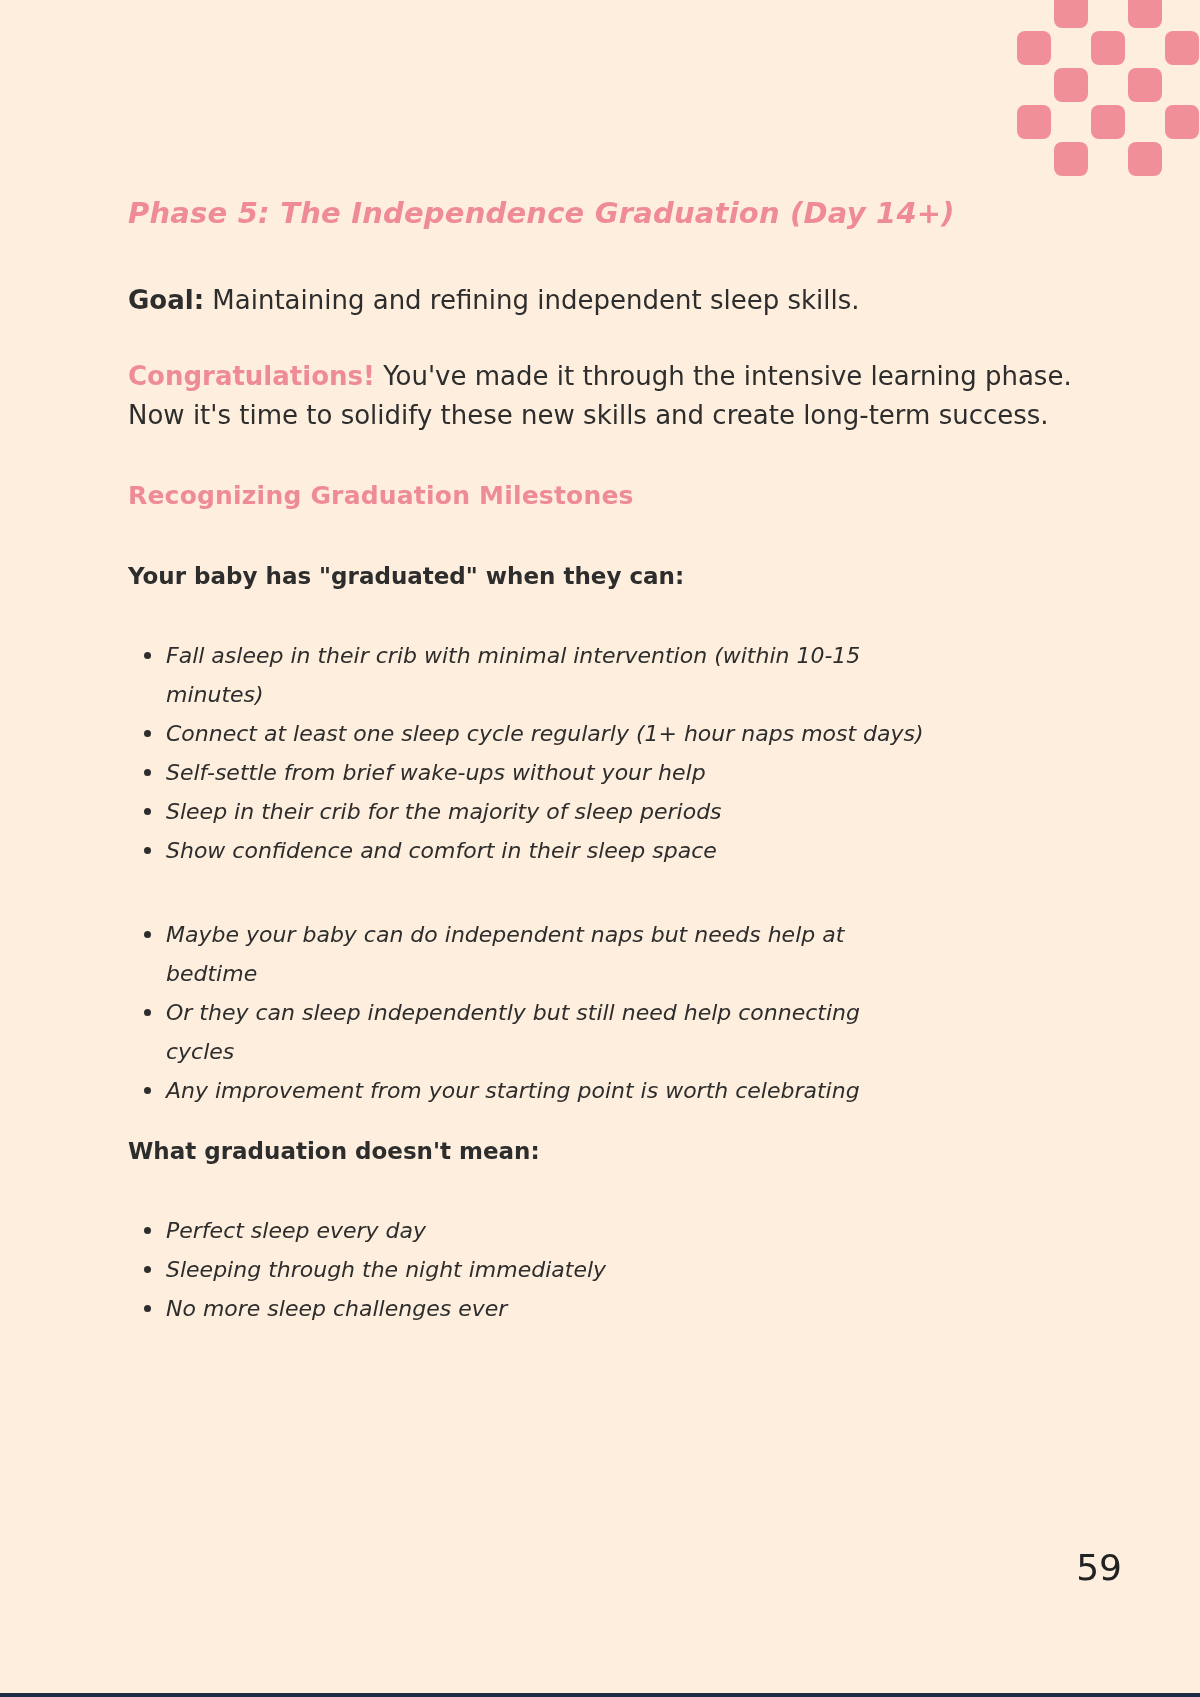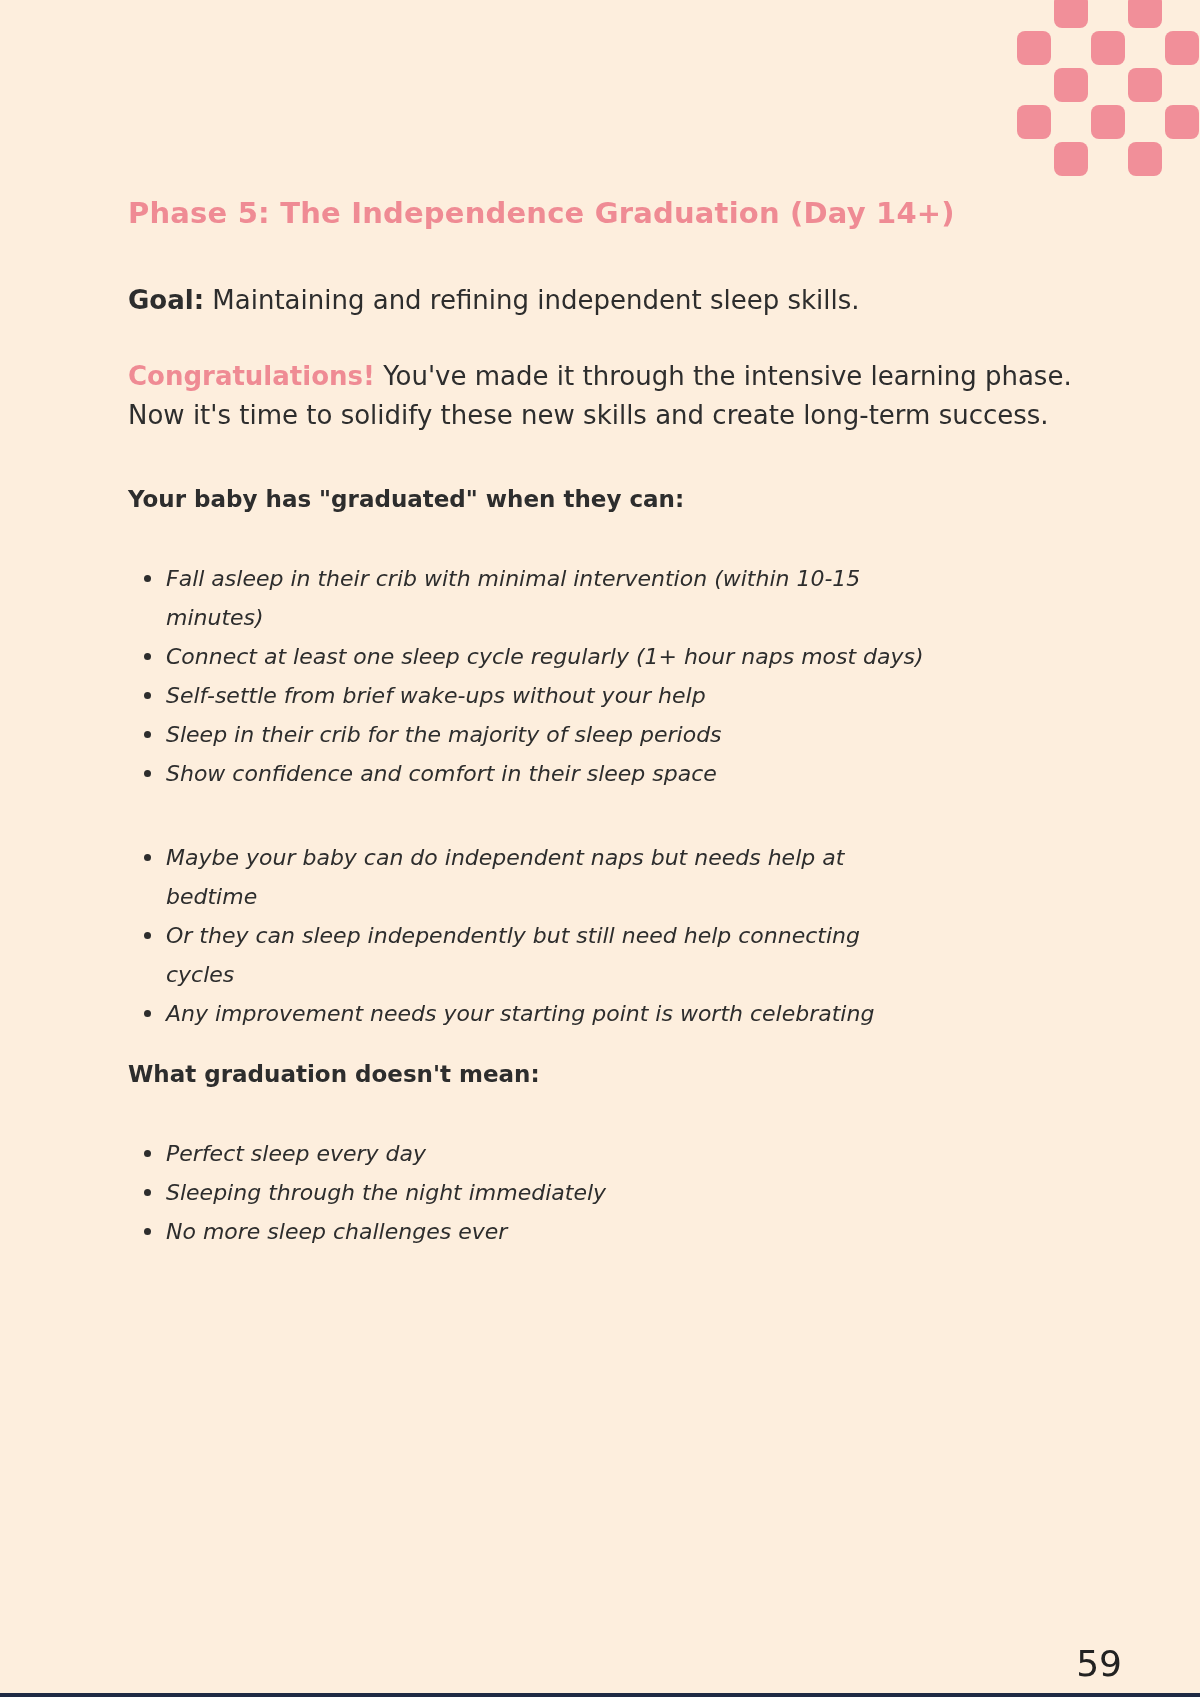--- a/index.html
+++ b/index.html
@@ -21,21 +21,21 @@
     position:absolute;left:1017px;top:-6px;
     display:grid;grid-template-columns:repeat(5,34px);grid-auto-rows:34px;gap:3px;
   }
   .checker-cell{width:34px;height:34px;border-radius:8px;}
   .checker-cell.filled{background:var(--checker);}
   .content{
     position:absolute;left:128px;top:0;width:962px;padding-top:195px;
   }
   h1.page-title{
     color:var(--pink);
-    font-size:29px;font-weight:700;line-height:36px;letter-spacing:.2px;
+    font-size:29px;font-weight:700;line-height:36px;letter-spacing:.2px;font-style:italic;
   }
   p.body-para{
     font-size:26px;line-height:39px;white-space:pre-line;
   }
   .goal-para{margin-top:50px;}
   .congrats-para{margin-top:37px;}
   .bold{font-weight:700;}
   .pink{color:var(--pink);}
   h2.sub-heading{
     color:var(--pink);
@@ -54,21 +54,21 @@
   .ul-3{margin-top:48px;}
   ul.bullet-list li{
     position:relative;padding-left:38px;
     font-size:22px;line-height:39px;white-space:pre-line;font-style:italic;
   }
   ul.bullet-list li::before{
     content:"";position:absolute;left:16px;top:16px;
     width:7px;height:7px;border-radius:50%;background:var(--text);
   }
   .page-number{
-    position:absolute;right:78px;top:1644px;
+    position:absolute;right:78px;top:1548px;
     font-size:36px;line-height:40px;color:#222;
   }
   .footer-bar{
     position:absolute;left:0;bottom:0;width:1200px;height:4px;
     background:var(--footer);
   }
 </style>
 </head>
 <body>
 
@@ -102,37 +102,38 @@
 
 <div class="content">
 
   <h1 class="page-title">Phase 5: The Independence Graduation (Day 14+)</h1>
 
   <p class="body-para goal-para"><span class="bold">Goal:</span><span> Maintaining and refining independent sleep skills.</span></p>
 
   <p class="body-para congrats-para"><span class="bold pink">Congratulations!</span><span> You've made it through the intensive learning phase.
 Now it's time to solidify these new skills and create long-term success.</span></p>
 
+  <h2 class="sub-heading">Recognizing Graduation Milestones</h2>
 
   <h3 class="section-heading sh-1">Your baby has "graduated" when they can:</h3>
   <ul class="bullet-list ul-1">
     <li>Fall asleep in their crib with minimal intervention (within 10-15
 minutes)</li>
     <li>Connect at least one sleep cycle regularly (1+ hour naps most days)</li>
     <li>Self-settle from brief wake-ups without your help</li>
     <li>Sleep in their crib for the majority of sleep periods</li>
     <li>Show confidence and comfort in their sleep space</li>
   </ul>
 
   <ul class="bullet-list ul-2">
     <li>Maybe your baby can do independent naps but needs help at
 bedtime</li>
     <li>Or they can sleep independently but still need help connecting
 cycles</li>
-    <li>Any improvement needs your starting point is worth celebrating</li>
+    <li>Any improvement from your starting point is worth celebrating</li>
   </ul>
 
   <h3 class="section-heading sh-3">What graduation doesn't mean:</h3>
   <ul class="bullet-list ul-3">
     <li>Perfect sleep every day</li>
     <li>Sleeping through the night immediately</li>
     <li>No more sleep challenges ever</li>
   </ul>
 
 </div>

